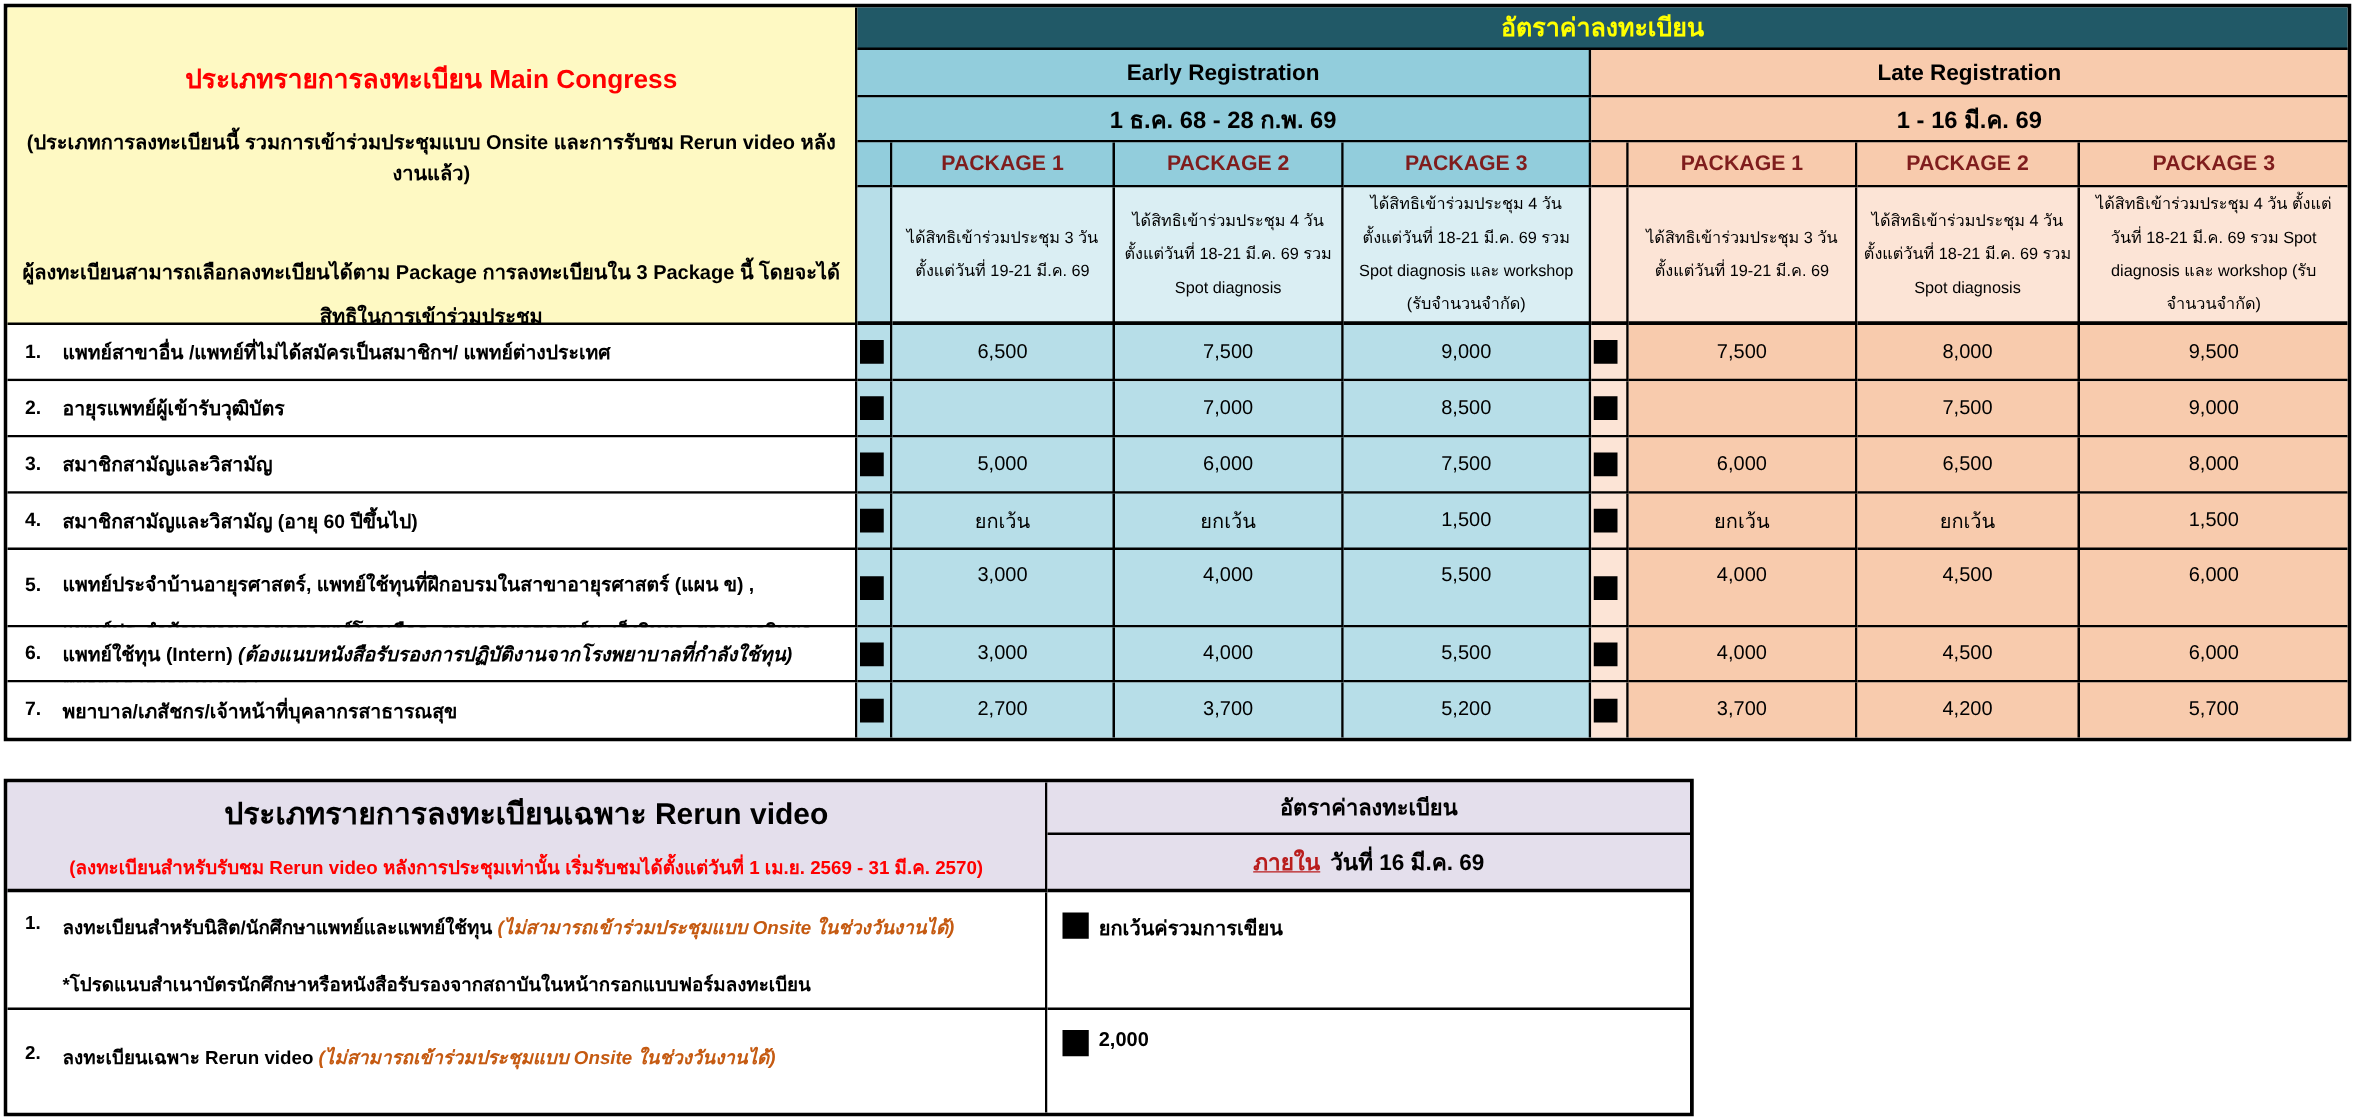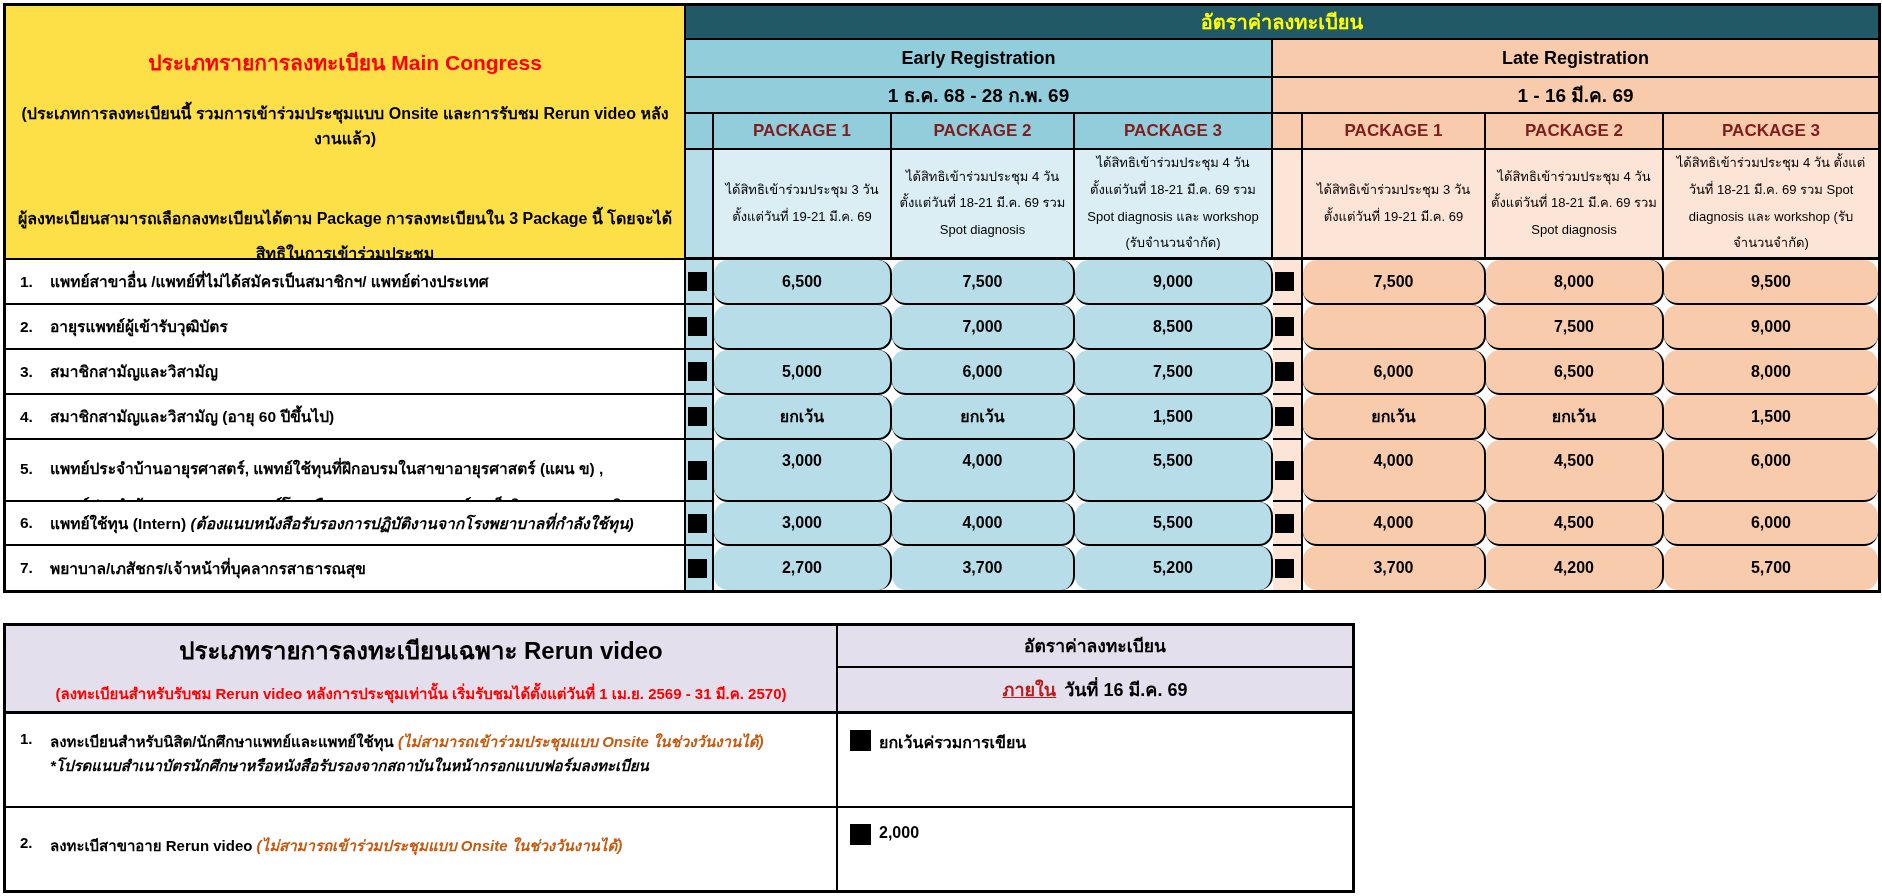--- a/index.html
+++ b/index.html
@@ -17,40 +17,40 @@
     display:grid;
     grid-template-columns:680px 28px 178px 183px 198px 30px 183px 178px 214px;
     grid-template-rows:34px 38px 36px 36px 110px 45px 45px 45px 45px 62px 44px 44px;
   }
   .cell{border-right:2px solid #000;border-bottom:2px solid #000;display:flex;align-items:center;justify-content:center;}
   .br0{border-right:none;}
   .bb0{border-bottom:none;}
   .bb3{border-bottom:3px solid #000;}
 
   .info-cell{
-    background:#fde047;flex-direction:column;justify-content:flex-start;
+    background:#fef9c3;flex-direction:column;justify-content:flex-start;
     text-align:center;padding:0 10px;
   }
   .info-title{margin-top:40px;font-size:21px;font-weight:bold;color:#ff0000;}
   .info-sub{margin-top:22px;font-size:16px;font-weight:bold;}
   .info-note{margin-top:50px;font-size:16px;font-weight:bold;line-height:2.2;}
 
   .teal{background:#215967;color:#ffff00;font-size:20px;font-weight:bold;}
   .band-e{background:#92cddc;font-size:18px;font-weight:600;}
   .band-l{background:#f8cbad;font-size:18px;font-weight:600;}
   .date-cell{font-size:19px;font-weight:bold;}
   .pkg{color:#7f1d1d;font-size:17px;font-weight:bold;}
   .desc-e{background:#daeef3;}
   .desc-l{background:#fce4d6;}
   .desc{font-size:13px;line-height:2.05;text-align:center;padding:2px 5px;font-weight:500;}
   .chk-e{background:#b7dee8;}
   .chk-l{background:#fce4d6;}
   .price-e{background:#b7dee8;}
   .price-l{background:#f8cbad;}
-  .price{font-size:16px;font-weight:700;border-radius:14px;}
+  .price{font-size:16px;font-weight:400;}
   .top-align{align-items:flex-start;padding-top:12px;}
 
   .chk-cell{justify-content:flex-start;padding-left:2px;}
   .sq{width:19px;height:19px;background:#000;flex:0 0 auto;}
 
   .rowlabel{
     background:#fff;justify-content:flex-start;align-items:center;
     font-size:15.5px;font-weight:bold;padding:0 8px 0 14px;text-align:left;
   }
   .rowlabel .num{width:30px;flex:0 0 auto;}
@@ -82,21 +82,21 @@
     display:flex;align-items:center;justify-content:center;font-size:18px;font-weight:bold;
   }
   .rr-deadline .dl-red{color:#b91c1c;text-decoration:underline;margin-right:8px;}
   .rr-label{
     border-right:2px solid #000;border-bottom:2px solid #000;background:#fff;
     display:flex;flex-direction:column;justify-content:flex-start;padding:16px 10px 0 14px;
     font-size:15px;font-weight:bold;text-align:left;
   }
   .rr-label .line{display:flex;align-items:flex-start;}
   .rr-label .num{width:30px;flex:0 0 auto;}
-  .rr-note{padding-left:30px;font-style:italic;}
+  .rr-note{margin-top:22px;padding-left:30px;}
   .rr-fee{
     border-bottom:2px solid #000;background:#fff;
     display:flex;align-items:flex-start;justify-content:flex-start;
     padding:16px 0 0 12px;font-size:16px;font-weight:bold;gap:8px;
   }
   .rr-fee .sq{width:21px;height:21px;}
   .rr-last{border-bottom:none;}
   .orange-it{color:#c55a11;font-style:italic;font-weight:bold;}
 </style>
 </head>
@@ -284,20 +284,20 @@
     <div class="rr-note">*โปรดแนบสำเนาบัตรนักศึกษาหรือหนังสือรับรองจากสถาบันในหน้ากรอกแบบฟอร์มลงทะเบียน</div>
   </div>
   <div class="rr-fee" style="grid-column:2;grid-row:3">
     <span class="sq"></span>
     <span>ยกเว้นค่รวมการเขียน</span>
   </div>
 
   <div class="rr-label rr-last" style="grid-column:1;grid-row:4;padding-top:26px">
     <div class="line">
       <span class="num">2.</span>
-      <span><span>ลงทะเบีสาขาอาย Rerun video </span><span class="orange-it">(ไม่สามารถเข้าร่วมประชุมแบบ Onsite ในช่วงวันงานได้)</span></span>
+      <span><span>ลงทะเบียนเฉพาะ Rerun video </span><span class="orange-it">(ไม่สามารถเข้าร่วมประชุมแบบ Onsite ในช่วงวันงานได้)</span></span>
     </div>
   </div>
   <div class="rr-fee rr-last" style="grid-column:2;grid-row:4">
     <span class="sq"></span>
     <span>2,000</span>
   </div>
 </div>
 
 </body></html>

